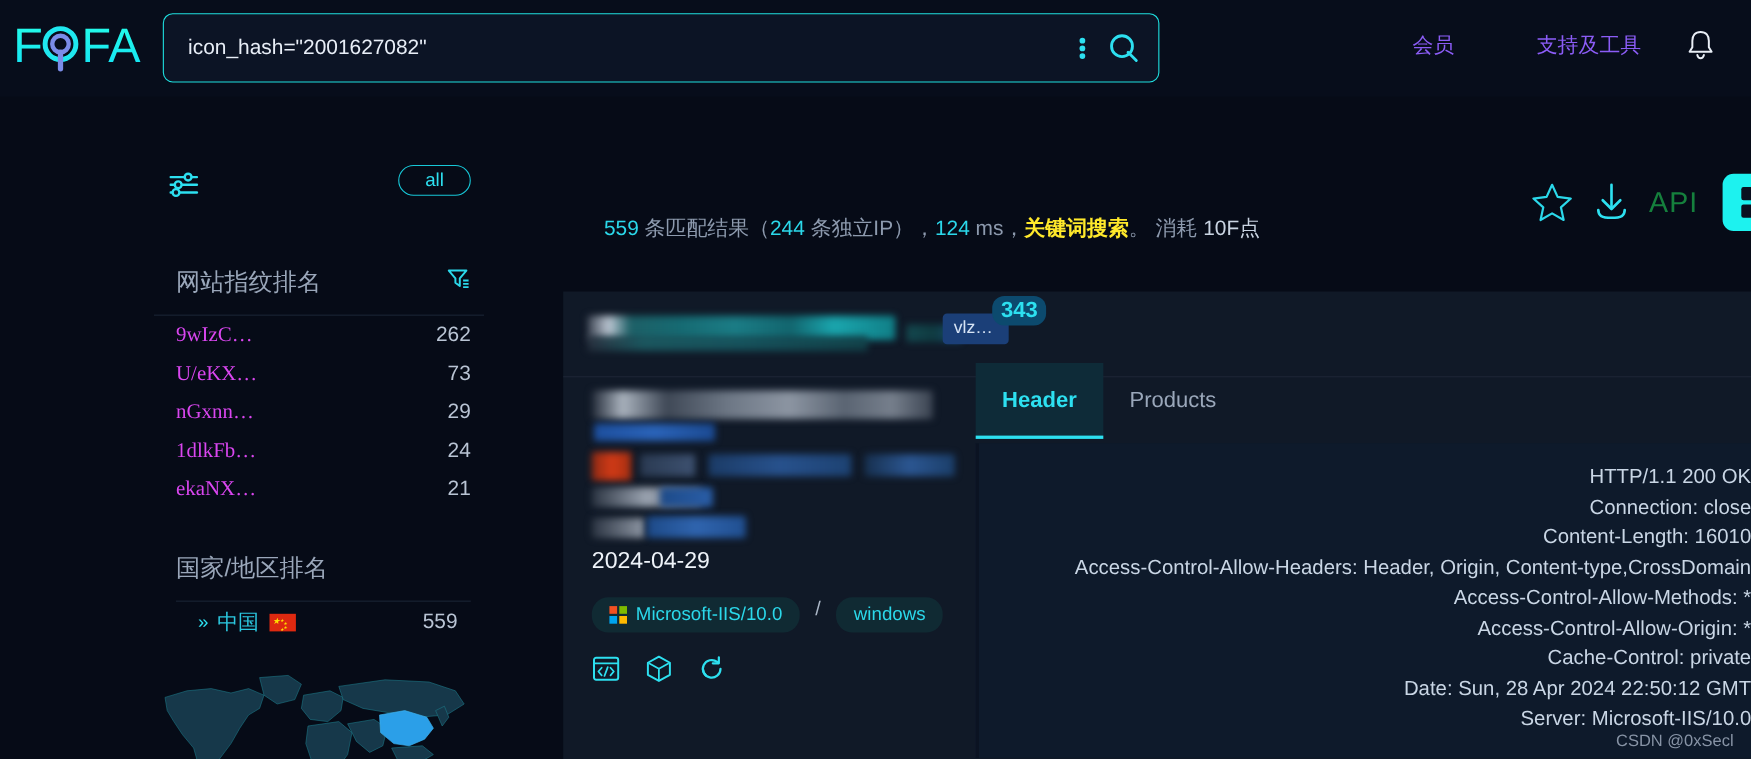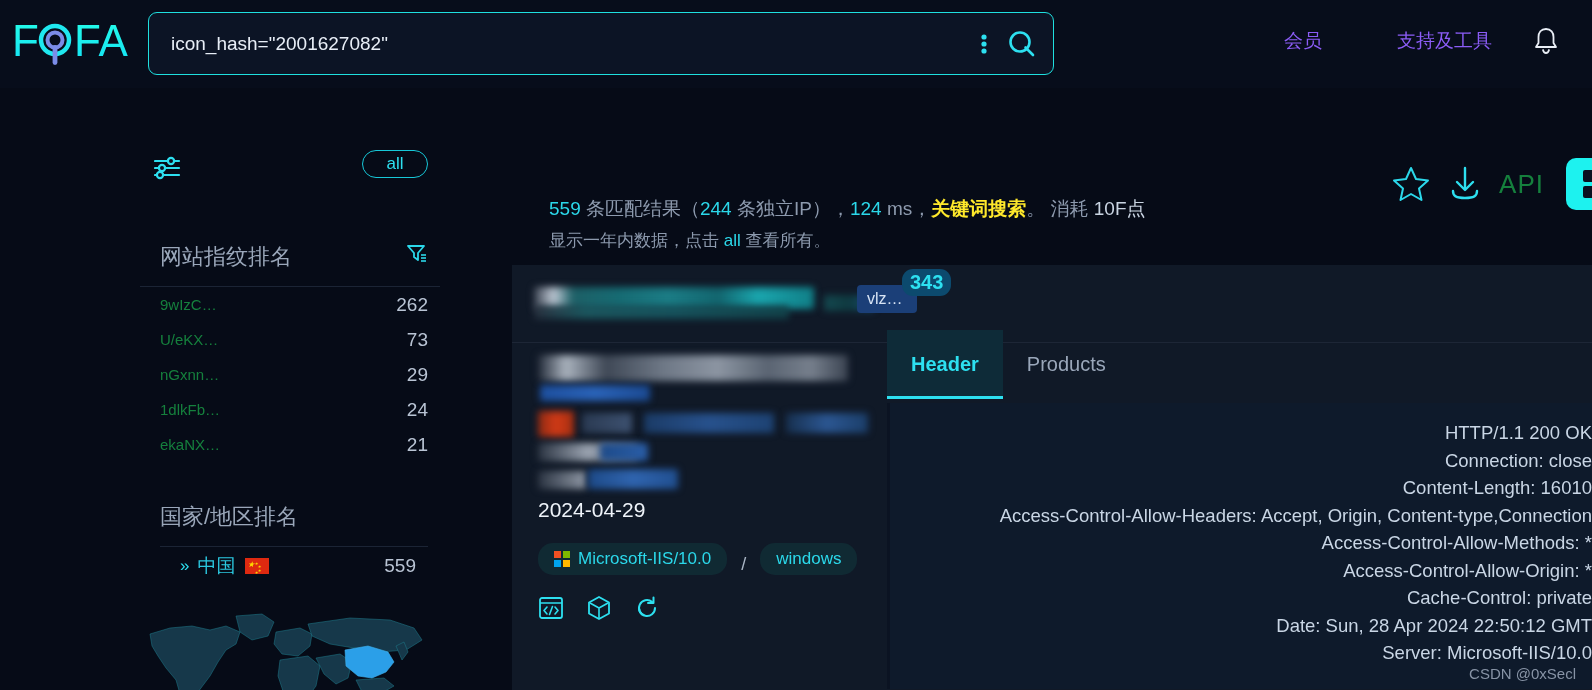--- a/index.html
+++ b/index.html
@@ -65,21 +65,21 @@
     position: relative; margin-top: 48px; height: 38px;
     display: flex; align-items: flex-start; padding: 0 12px 0 20px;
   }
   .sec-title { color: #9aa7ba; font-size: 22px; flex: 1 1 auto; }
   .funnel-icon { width: 22px; height: 22px; cursor: pointer; }
   .rank-list { margin-top: 6px; border-top: 1px solid #1b2435; padding: 0 12px 0 20px; }
   .rank-row {
     display: flex; align-items: center; justify-content: space-between;
     height: 35px; cursor: pointer;
   }
-  .rank-name { color: #15803d; font-size: 15px; }
+  .rank-name { color: #d946ef; font-size: 19px; font-family: Liberation Serif, serif; }
   .rank-count { color: #b9c4d4; font-size: 19px; }
 
   .sec2 { margin-top: 40px; }
   .country-row {
     display: flex; align-items: center; height: 38px;
     padding: 0 12px 0 20px; border-top: 1px solid #1b2435; cursor: pointer;
   }
   .chev { color: #2de0f0; font-size: 17px; margin-right: 10px; letter-spacing: -2px; }
   .cname { color: #2bc8e0; font-size: 19px; margin-right: 10px; }
   .flag {
@@ -124,21 +124,21 @@
   }
   .badge-count {
     position: absolute; left: 390px; top: 4px;
     background: #0c4a6e; color: #2de0f0; border-radius: 11px;
     font-size: 20px; padding: 2px 8px; font-weight: bold;
   }
 
   .card-body { position: relative; height: 346px; }
   .col-left { position: absolute; left: 22px; top: 0; width: 350px; }
   .date-text { position: absolute; left: 26px; top: 155px; color: #eef3f9; font-size: 21px; }
-  .tag-row { position: absolute; left: 26px; top: 200px; display: flex; align-items: flex-end; }
+  .tag-row { position: absolute; left: 26px; top: 200px; display: flex; align-items: flex-start; }
   .tag {
     background: #102a33; color: #2bd8ea; font-size: 17px;
     border-radius: 15px; padding: 6px 16px; display: flex; align-items: center;
     cursor: pointer;
   }
   .ms-logo { width: 16px; height: 16px; margin-right: 8px; display: inline-block; }
   .ms-logo i { display: block; width: 7px; height: 7px; float: left; }
   .slash { color: #aab6c6; font-size: 18px; margin: 0 14px; }
   .icon-row { position: absolute; left: 26px; top: 252px; display: flex; align-items: center; gap: 22px; }
   .act-icon { width: 26px; height: 26px; cursor: pointer; }
@@ -318,23 +318,20 @@
         </g>
 
         <path d="M205 44 L228 40 L248 46 L254 56 L246 66 L232 72 L218 70 L206 60 Z" fill="#2b9fe8" stroke="#3fb4f0" stroke-width="0.6"></path>
       </svg>
     </div>
   </div>
 
   <div class="summary">
     <div class="summary-l1">
       <span class="cy">559</span><span> 条匹配结果（</span><span class="cy">244</span><span> 条独立IP），</span><span class="cy">124</span><span> ms</span><span>，</span><span class="yl">关键词搜索</span><span>。</span>&nbsp;<span>消耗 </span><span class="wt">10F点</span>
-    </div>
-    <div class="summary-l2">
-      <span>显示一年内数据，点击 </span><span class="cy">all</span><span> 查看所有。</span>
     </div>
   </div>
 
   <div class="res-tools">
     <span class="star-icon">
       <svg width="40" height="40" viewBox="0 0 40 40">
         <path d="M20 5 L25 16 L37 17.5 L28 25.5 L30.5 37 L20 31 L9.5 37 L12 25.5 L3 17.5 L15 16 Z" fill="none" stroke="#2bd8ea" stroke-width="2" stroke-linejoin="round"></path>
       </svg>
     </span>
     <span class="dl-icon">
@@ -445,21 +442,21 @@
           </div>
           <div class="tab">
             <span>Products</span>
           </div>
         </div>
 
         <div class="hdr-panel">
           <div class="hdr-line">HTTP/1.1 200 OK</div>
           <div class="hdr-line">Connection: close</div>
           <div class="hdr-line">Content-Length: 16010</div>
-          <div class="hdr-line">Access-Control-Allow-Headers: Accept, Origin, Content-type,Connection</div>
+          <div class="hdr-line">Access-Control-Allow-Headers: Header, Origin, Content-type,CrossDomain</div>
           <div class="hdr-line">Access-Control-Allow-Methods: *</div>
           <div class="hdr-line">Access-Control-Allow-Origin: *</div>
           <div class="hdr-line">Cache-Control: private</div>
           <div class="hdr-line">Date: Sun, 28 Apr 2024 22:50:12 GMT</div>
           <div class="hdr-line">Server: Microsoft-IIS/10.0</div>
         </div>
       </div>
     </div>
   </div>
 

